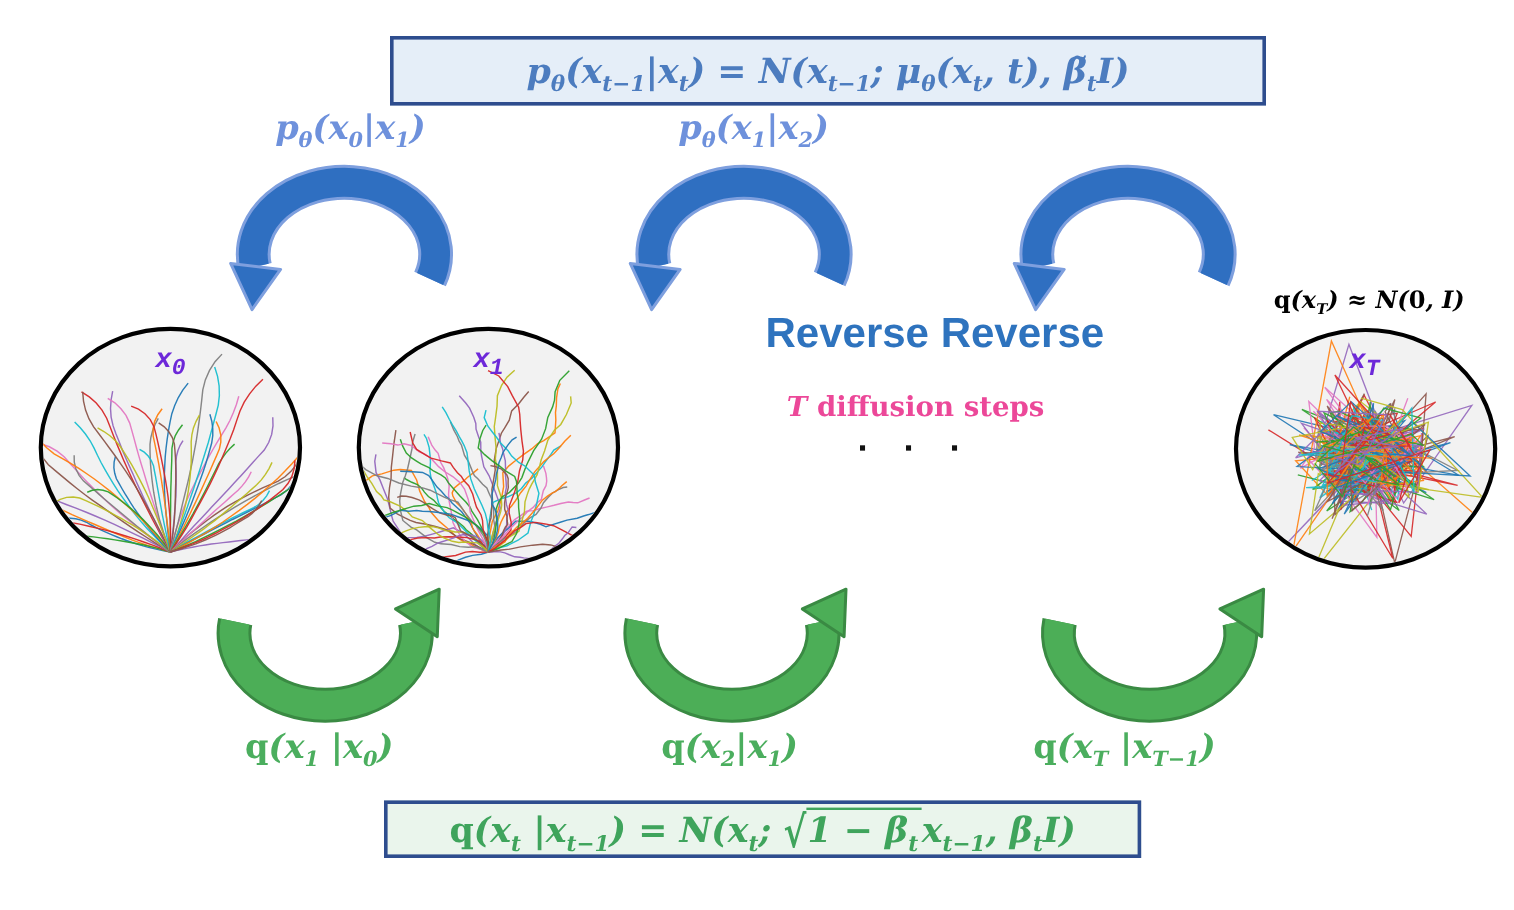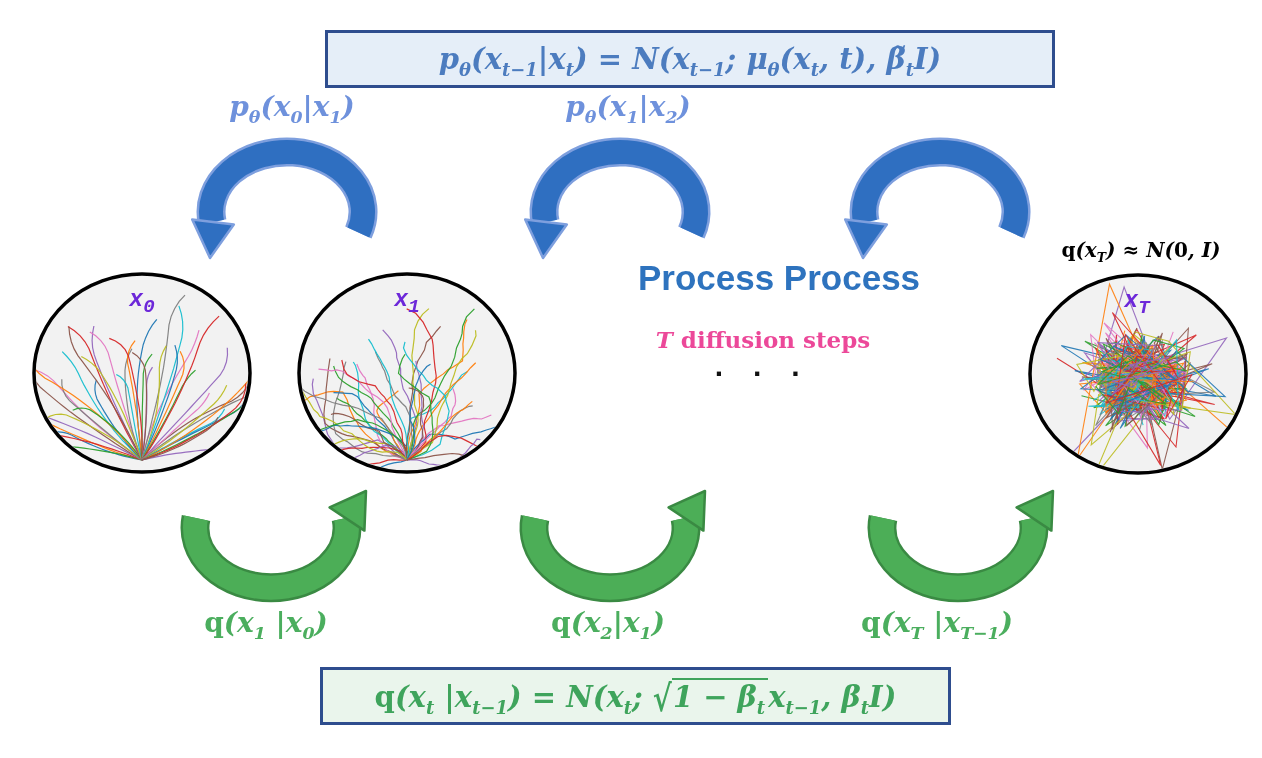--- a/index.html
+++ b/index.html
@@ -6,21 +6,21 @@
   .canvas{
     position:relative;width:1262px;height:758px;background:#ffffff;
     font-family:"Liberation Sans",sans-serif;overflow:hidden;
   }
   
   .formula-box{
     position:absolute;display:flex;align-items:center;justify-content:center;
     border:3px solid #2E4D8E;box-sizing:border-box;white-space:nowrap;
   }
   .formula-box.topbox{left:325px;top:30px;width:730px;height:58px;background:#E5EEF8;}
-  .formula-box.bottombox{left:320px;top:667px;width:631px;height:58px;background:#EAF5EC;justify-content:center;}
+  .formula-box.bottombox{left:320px;top:667px;width:631px;height:48px;background:#EAF5EC;justify-content:center;}
   .math{font-family:"DejaVu Serif",serif;font-style:italic;font-weight:700;}
   .math sub{font-size:0.62em;line-height:0;}
   .math .up{font-style:normal;}
   .math .sqrt{display:inline-block;}
   .math .rad{display:inline-block;transform:scaleY(1.25) translateY(1px);}
   .math .vin{display:inline-block;border-top:2.5px solid currentColor;padding:0 3px 0 1px;}
   .f-blue{color:#4C7CBF;font-size:29px;}
   .f-green{color:#3FA45C;font-size:29px;}
   
   .steplabel{position:absolute;transform:translateX(-50%);white-space:nowrap;font-size:28px;}
@@ -65,21 +65,21 @@
     <path d="M 188.4 98.5 A 76 60 0 1 0 42.2 88.4" fill="none" stroke="#7E9FDE" stroke-width="29"></path>
     <path d="M 188.4 98.5 A 76 60 0 1 0 42.2 88.4" fill="none" stroke="#2F6FC1" stroke-width="24"></path>
     <polygon points="63.8,90.5 22.2,85.5 40,124" fill="#2F6FC1" stroke="#7E9FDE" stroke-width="2.5" stroke-linejoin="round"></polygon>
   </svg>
   <svg class="arrow-svg" style="left:823px;top:134px" width="235" height="130" viewBox="0 0 235 130">
     <path d="M 188.4 98.5 A 76 60 0 1 0 42.2 88.4" fill="none" stroke="#7E9FDE" stroke-width="29"></path>
     <path d="M 188.4 98.5 A 76 60 0 1 0 42.2 88.4" fill="none" stroke="#2F6FC1" stroke-width="24"></path>
     <polygon points="63.8,90.5 22.2,85.5 40,124" fill="#2F6FC1" stroke="#7E9FDE" stroke-width="2.5" stroke-linejoin="round"></polygon>
   </svg>
 
-  <div class="proc-title rev">Process Process</div>
+  <div class="proc-title rev">Reverse Reverse</div>
   <div class="steps-note"><span class="tvar">T</span><span> diffusion steps</span></div>
   <div class="dots">· · ·</div>
 
   <div class="annotation math"><span class="up">q</span>(x<sub>T</sub>) ≈ N(<span class="up">0</span>, I)</div>
 
   <svg class="state-svg" style="left:30px;top:270px" width="224" height="207" viewBox="0 0 224 207">
       <defs>
         <clipPath id="clip7">
           <ellipse cx="112" cy="103" rx="106" ry="97"></ellipse>
         </clipPath>

